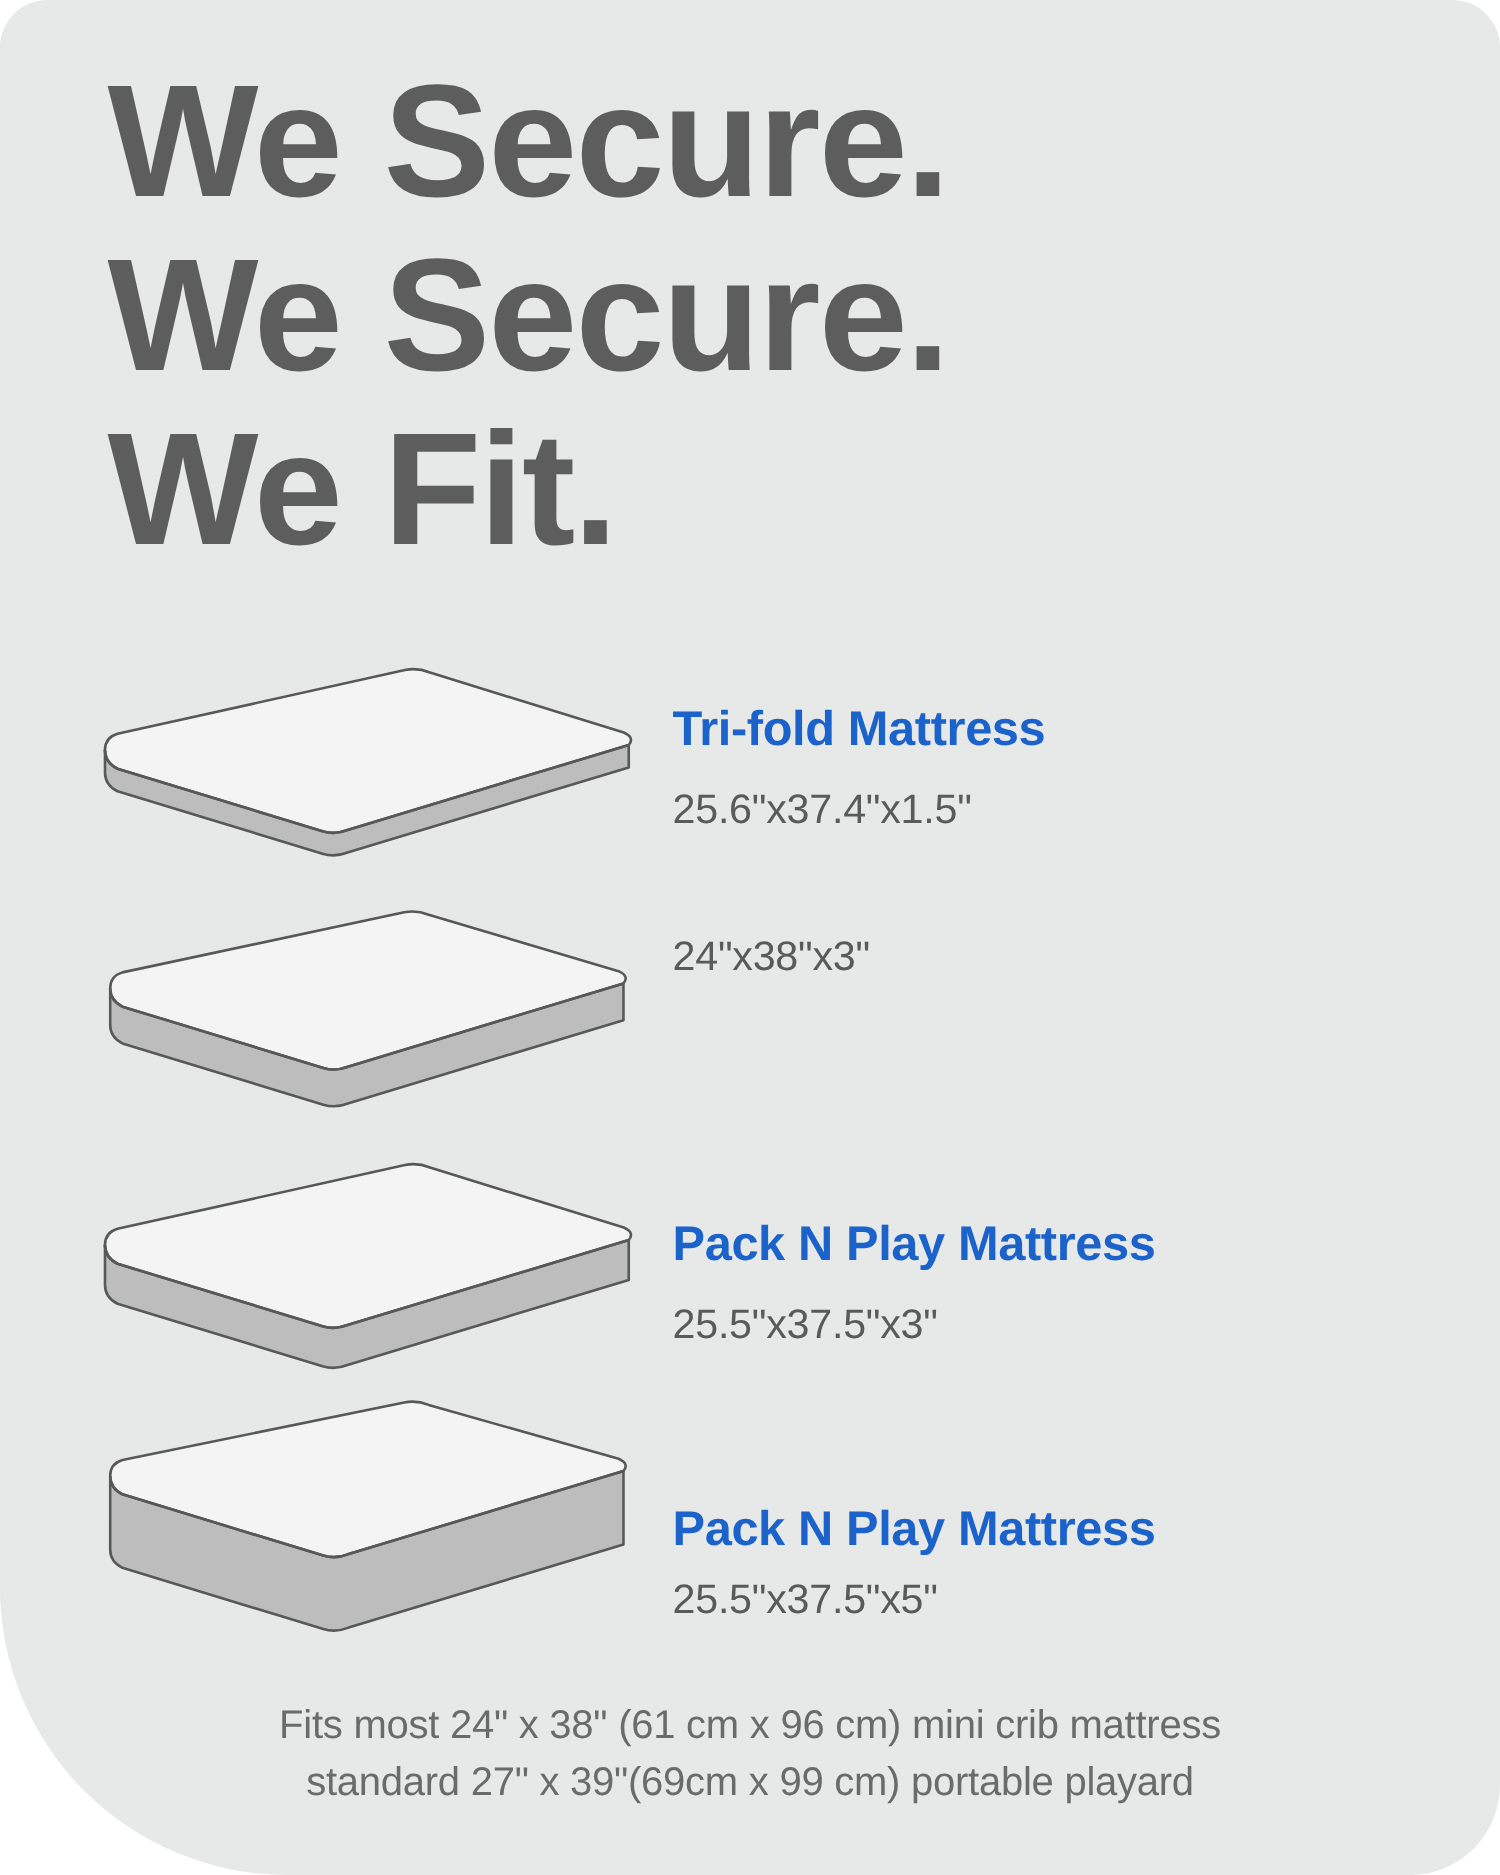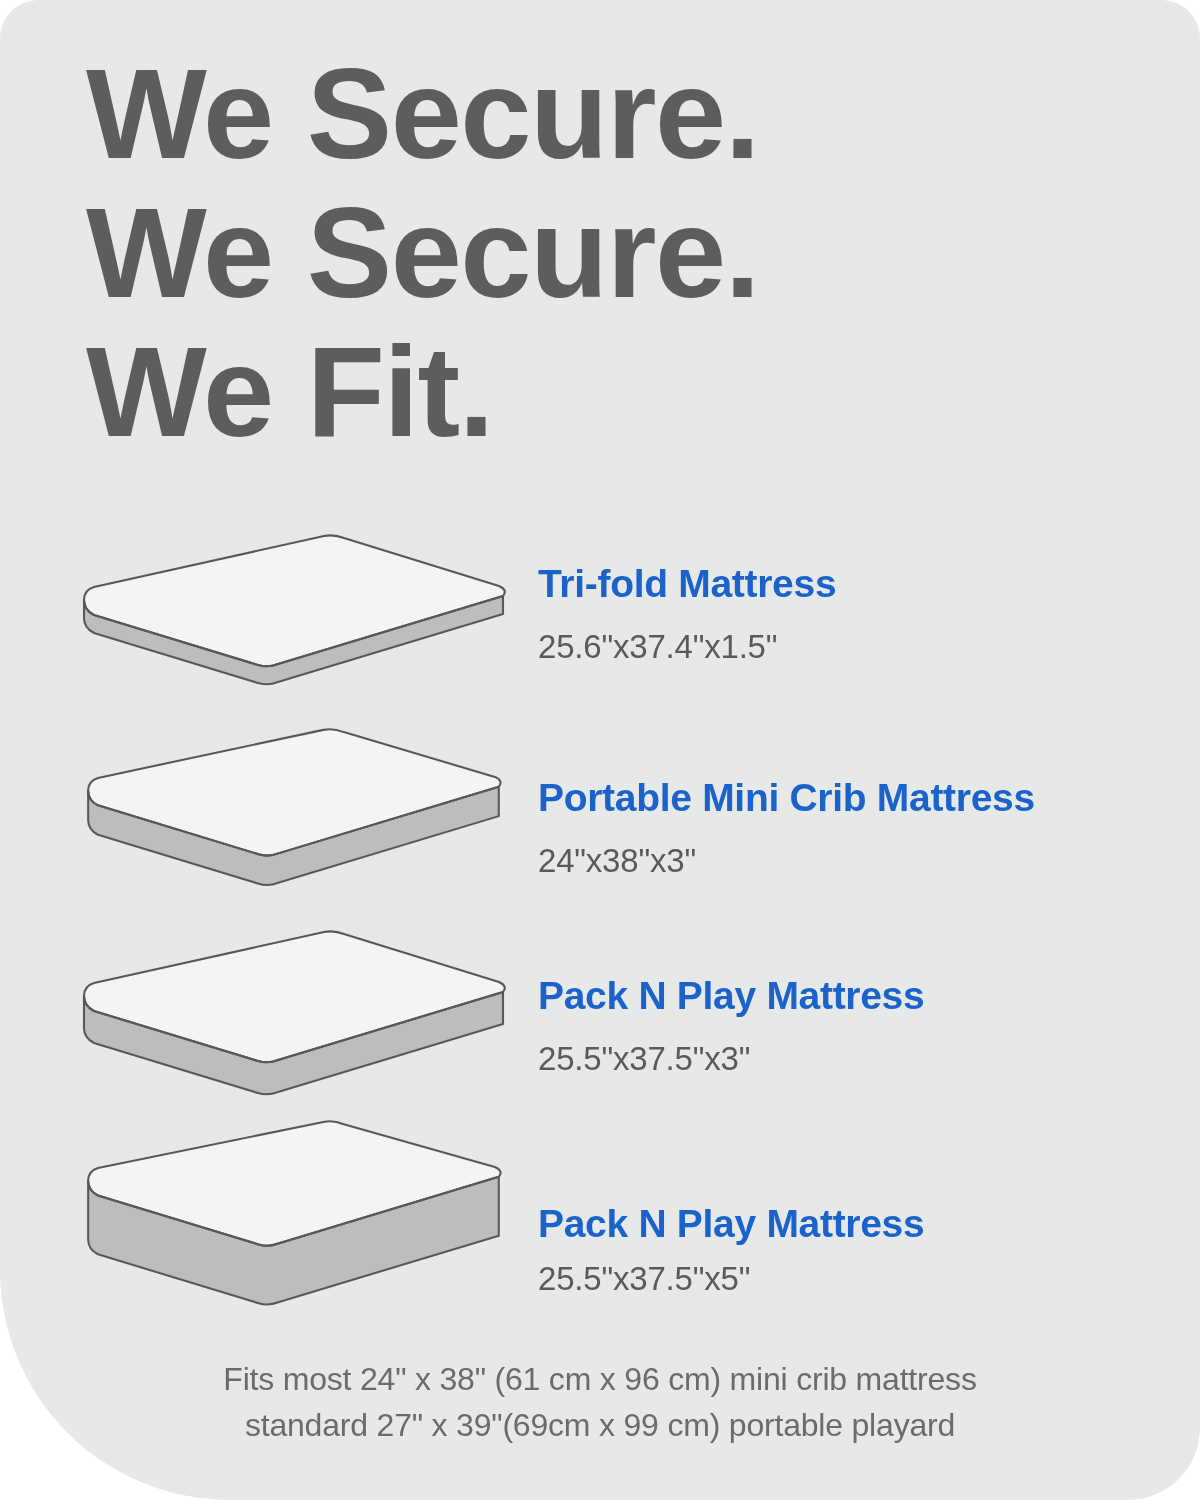--- a/index.html
+++ b/index.html
@@ -162,21 +162,20 @@
         <svg viewBox="0 0 460 200">
           <g fill="none" stroke="#585858" stroke-width="2.1" stroke-linejoin="round">
             <path d="M22 68 L22 98 Q22 108 32 113 L196 163 Q206 166 216 162 L441 94 L441 64 Z" fill="#bdbdbd"></path>
             <path d="M22 68 Q22 58 32 55 L262 6 Q272 4 282 8 L437 54 Q446 58 441 64
                      L216 132 Q206 136 196 133 L32 83 Q22 78 22 68 Z" fill="#f4f4f4"></path>
             <path d="M22 68 Q22 78 32 83 L196 133 Q206 136 216 132 L441 64" fill="none"></path>
           </g>
         </svg>
       </div>
       <div class="text-wrap">
-        <div class="p-title">Portable Mini Crib Mattress</div>
         <div class="p-dims">24"x38"x3"</div>
       </div>
     </div>
 
     <div class="row row-2">
       <div class="art-wrap">
         <svg viewBox="0 0 460 196">
           <g fill="none" stroke="#585858" stroke-width="2.1" stroke-linejoin="round">
             <path d="M22 72 L22 104 Q22 114 32 119 L196 169 Q206 172 216 168 L441 100 L441 68 Z" fill="#bdbdbd"></path>
             <path d="M22 72 Q22 62 32 59 L262 8 Q272 6 282 10 L437 58 Q446 62 441 68

